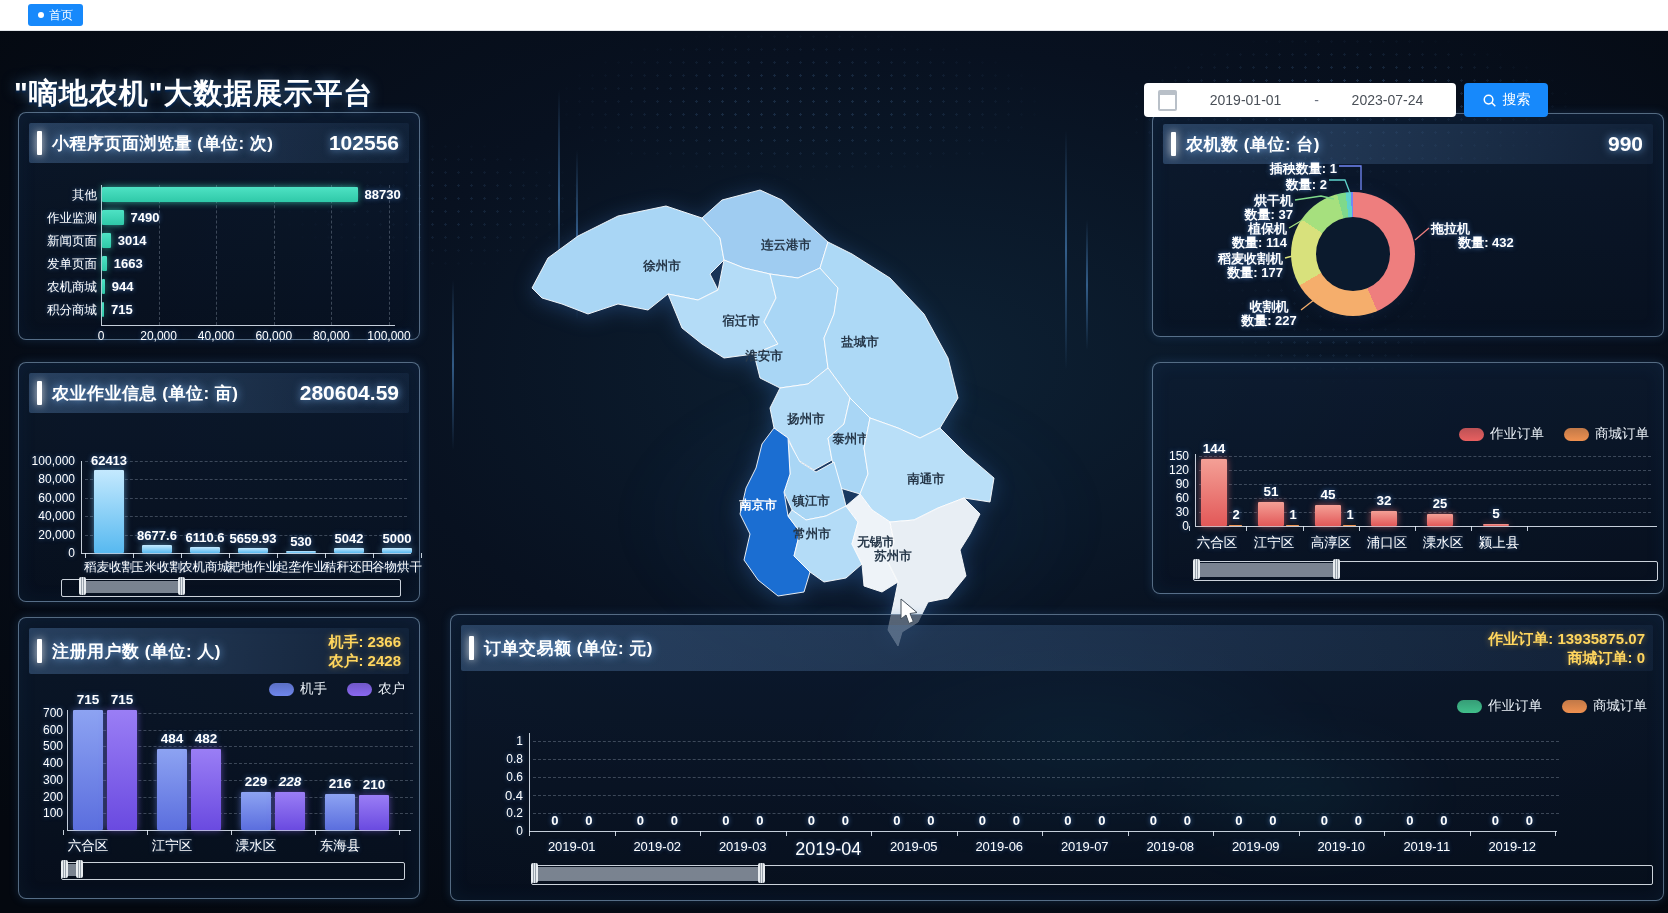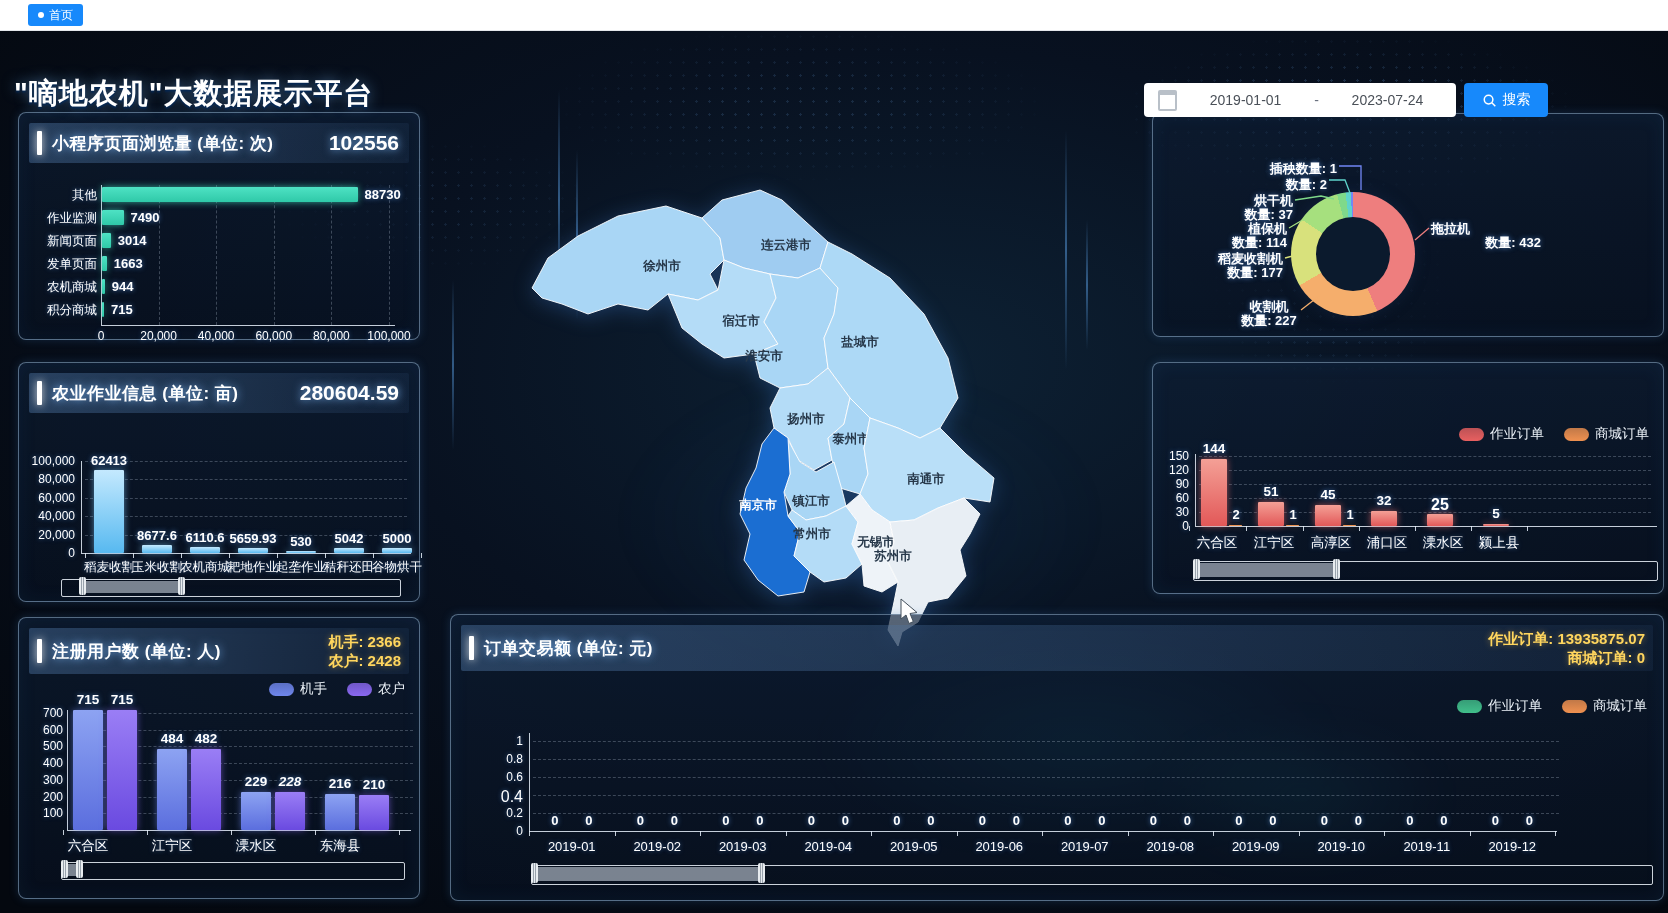--- a/index.html
+++ b/index.html
@@ -285,25 +285,30 @@
         <div style="position: absolute; left: 380px; top: 212px; width: 1px; height: 5px; background: rgba(230, 240, 250, 0.85);"></div>
         <div style="position: absolute; left: 42px; top: 244px; width: 342px; height: 16px; border: 1px solid rgba(225, 232, 240, 0.9); border-radius: 2px;">
           <div style="position: absolute; left: 2px; top: 1px; width: 16px; height: 12px; background: rgba(142, 152, 164, 0.85);"></div>
           <div style="position: absolute; left: -1px; width: 7px; height: 18px; top: -3px; background: linear-gradient(90deg, transparent 2px, rgb(152, 162, 172) 2px, rgb(152, 162, 172) 3px, transparent 3px, transparent 4px, rgb(152, 162, 172) 4px, rgb(152, 162, 172) 5px, transparent 5px) rgb(232, 236, 240); border-radius: 2px;"></div>
           <div style="position: absolute; left: 14px; width: 7px; height: 18px; top: -3px; background: linear-gradient(90deg, transparent 2px, rgb(152, 162, 172) 2px, rgb(152, 162, 172) 3px, transparent 3px, transparent 4px, rgb(152, 162, 172) 4px, rgb(152, 162, 172) 5px, transparent 5px) rgb(232, 236, 240); border-radius: 2px;"></div>
         </div>
       </div>
   </div>
 
   <div class="panel" id="p4" style="left:1152px;top:83px;width:510px;height:222px;">
+    <div class="phead">
+      <span class="accent"></span>
+      <span class="ptitle">农机数 (单位: 台)</span>
+      <span class="ptotal">990</span>
+    </div>
     <div class="chart" id="c-mc">
         <div style="position: absolute; left: 138px; top: 78px; width: 124px; height: 124px; border-radius: 50%; background: conic-gradient(rgb(238, 126, 126) 0deg, rgb(238, 126, 126) 157deg, rgb(245, 174, 108) 157deg, rgb(245, 174, 108) 239.5deg, rgb(216, 225, 124) 239.5deg, rgb(216, 225, 124) 304deg, rgb(166, 224, 126) 304deg, rgb(166, 224, 126) 345deg, rgb(127, 217, 138) 345deg, rgb(127, 217, 138) 353deg, rgb(95, 211, 203) 353deg, rgb(95, 211, 203) 358.2deg, rgb(114, 135, 245) 358.2deg, rgb(114, 135, 245) 360deg); box-shadow: rgba(20, 40, 70, 0.6) 0px 0px 14px;"></div>
         <div style="position: absolute; left: 163px; top: 103px; width: 74px; height: 74px; border-radius: 50%; background: rgb(11, 26, 45);"></div>
         <div style="position: absolute; left: 278px; top: 106px; width: 110px; text-align: left; color: rgb(255, 255, 255); font-weight: bold; white-space: nowrap; text-shadow: rgba(90, 150, 230, 0.7) 0px 0px 5px; font-size: 13px;">拖拉机</div>
-        <div style="position: absolute; left: 278px; top: 120px; width: 110px; text-align: right; color: rgb(255, 255, 255); font-weight: bold; white-space: nowrap; text-shadow: rgba(90, 150, 230, 0.7) 0px 0px 5px; font-size: 13px;">数量: 432</div>
+        <div style="position: absolute; left: 278px; top: 120px; width: 110px; text-align: center; color: rgb(255, 255, 255); font-weight: bold; white-space: nowrap; text-shadow: rgba(90, 150, 230, 0.7) 0px 0px 5px; font-size: 13px;">数量: 432</div>
         <div style="position: absolute; left: 70px; top: 184px; width: 92px; text-align: center; color: rgb(255, 255, 255); font-weight: bold; white-space: nowrap; text-shadow: rgba(90, 150, 230, 0.7) 0px 0px 5px; font-size: 13px;">收割机</div>
         <div style="position: absolute; left: 70px; top: 198px; width: 92px; text-align: center; color: rgb(255, 255, 255); font-weight: bold; white-space: nowrap; text-shadow: rgba(90, 150, 230, 0.7) 0px 0px 5px; font-size: 13px;">数量: 227</div>
         <div style="position: absolute; left: 28px; top: 136px; width: 102px; text-align: right; color: rgb(255, 255, 255); font-weight: bold; white-space: nowrap; text-shadow: rgba(90, 150, 230, 0.7) 0px 0px 5px; font-size: 13px;">稻麦收割机</div>
         <div style="position: absolute; left: 28px; top: 150px; width: 102px; text-align: right; color: rgb(255, 255, 255); font-weight: bold; white-space: nowrap; text-shadow: rgba(90, 150, 230, 0.7) 0px 0px 5px; font-size: 13px;">数量: 177</div>
         <div style="position: absolute; left: 30px; top: 106px; width: 104px; text-align: right; color: rgb(255, 255, 255); font-weight: bold; white-space: nowrap; text-shadow: rgba(90, 150, 230, 0.7) 0px 0px 5px; font-size: 13px;">植保机</div>
         <div style="position: absolute; left: 30px; top: 120px; width: 104px; text-align: right; color: rgb(255, 255, 255); font-weight: bold; white-space: nowrap; text-shadow: rgba(90, 150, 230, 0.7) 0px 0px 5px; font-size: 13px;">数量: 114</div>
         <div style="position: absolute; left: 36px; top: 78px; width: 104px; text-align: right; color: rgb(255, 255, 255); font-weight: bold; white-space: nowrap; text-shadow: rgba(90, 150, 230, 0.7) 0px 0px 5px; font-size: 13px;">烘干机</div>
         <div style="position: absolute; left: 36px; top: 92px; width: 104px; text-align: right; color: rgb(255, 255, 255); font-weight: bold; white-space: nowrap; text-shadow: rgba(90, 150, 230, 0.7) 0px 0px 5px; font-size: 13px;">数量: 37</div>
         <div style="position: absolute; left: 92px; top: 62px; width: 82px; text-align: right; color: rgb(255, 255, 255); font-weight: bold; white-space: nowrap; text-shadow: rgba(90, 150, 230, 0.7) 0px 0px 5px; font-size: 13px;">数量: 2</div>
         <div style="position: absolute; left: 86px; top: 46px; width: 98px; text-align: right; color: rgb(255, 255, 255); font-weight: bold; white-space: nowrap; text-shadow: rgba(90, 150, 230, 0.7) 0px 0px 5px; font-size: 13px;">插秧数量: 1</div>
@@ -361,21 +366,21 @@
         <div style="position: absolute; left: 150px; top: 124px; width: 50px; text-align: center; color: rgb(255, 255, 255); font-weight: bold; white-space: nowrap; text-shadow: rgba(90, 150, 230, 0.7) 0px 0px 5px; font-size: 13.5px;">45</div>
         <div style="position: absolute; left: 190px; top: 161.5px; width: 13px; height: 1.5px; background: linear-gradient(rgb(243, 164, 103), rgb(232, 131, 60)); box-shadow: rgba(239, 145, 80, 0.6) 0px 0px 7px; border-radius: 1px;"></div>
         <div style="position: absolute; left: 184px; top: 144px; width: 26px; text-align: center; color: rgb(255, 255, 255); font-weight: bold; white-space: nowrap; text-shadow: rgba(90, 150, 230, 0.7) 0px 0px 5px; font-size: 13px;">1</div>
         <div style="position: absolute; left: 146px; top: 171px; width: 64px; text-align: center; color: rgb(255, 255, 255); white-space: nowrap; text-shadow: rgba(80, 140, 220, 0.6) 0px 0px 4px; font-size: 13.5px;">高淳区</div>
         <div style="position: absolute; left: 206px; top: 163px; width: 1px; height: 5px; background: rgba(230, 240, 250, 0.85);"></div>
         <div style="position: absolute; left: 218px; top: 148.067px; width: 26px; height: 14.9333px; background: linear-gradient(rgb(244, 160, 150), rgb(226, 88, 88)); box-shadow: rgba(235, 110, 110, 0.65) 0px 0px 7px; border-radius: 1px;"></div>
         <div style="position: absolute; left: 206px; top: 130.067px; width: 50px; text-align: center; color: rgb(255, 255, 255); font-weight: bold; white-space: nowrap; text-shadow: rgba(90, 150, 230, 0.7) 0px 0px 5px; font-size: 13.5px;">32</div>
         <div style="position: absolute; left: 202px; top: 171px; width: 64px; text-align: center; color: rgb(255, 255, 255); white-space: nowrap; text-shadow: rgba(80, 140, 220, 0.6) 0px 0px 4px; font-size: 13.5px;">浦口区</div>
         <div style="position: absolute; left: 262px; top: 163px; width: 1px; height: 5px; background: rgba(230, 240, 250, 0.85);"></div>
         <div style="position: absolute; left: 274px; top: 151.333px; width: 26px; height: 11.6667px; background: linear-gradient(rgb(244, 160, 150), rgb(226, 88, 88)); box-shadow: rgba(235, 110, 110, 0.65) 0px 0px 7px; border-radius: 1px;"></div>
-        <div style="position: absolute; left: 262px; top: 133.333px; width: 50px; text-align: center; color: rgb(255, 255, 255); font-weight: bold; white-space: nowrap; text-shadow: rgba(90, 150, 230, 0.7) 0px 0px 5px; font-size: 16px;">25</div>
+        <div style="position: absolute; left: 262px; top: 133.333px; width: 50px; text-align: center; color: rgb(255, 255, 255); font-weight: bold; white-space: nowrap; text-shadow: rgba(90, 150, 230, 0.7) 0px 0px 5px; font-size: 13px;">25</div>
         <div style="position: absolute; left: 258px; top: 171px; width: 64px; text-align: center; color: rgb(255, 255, 255); white-space: nowrap; text-shadow: rgba(80, 140, 220, 0.6) 0px 0px 4px; font-size: 13.5px;">溧水区</div>
         <div style="position: absolute; left: 318px; top: 163px; width: 1px; height: 5px; background: rgba(230, 240, 250, 0.85);"></div>
         <div style="position: absolute; left: 330px; top: 160.667px; width: 26px; height: 2.33333px; background: linear-gradient(rgb(244, 160, 150), rgb(226, 88, 88)); box-shadow: rgba(235, 110, 110, 0.65) 0px 0px 7px; border-radius: 1px;"></div>
         <div style="position: absolute; left: 318px; top: 142.667px; width: 50px; text-align: center; color: rgb(255, 255, 255); font-weight: bold; white-space: nowrap; text-shadow: rgba(90, 150, 230, 0.7) 0px 0px 5px; font-size: 13.5px;">5</div>
         <div style="position: absolute; left: 314px; top: 171px; width: 64px; text-align: center; color: rgb(255, 255, 255); white-space: nowrap; text-shadow: rgba(80, 140, 220, 0.6) 0px 0px 4px; font-size: 13.5px;">颍上县</div>
         <div style="position: absolute; left: 374px; top: 163px; width: 1px; height: 5px; background: rgba(230, 240, 250, 0.85);"></div>
         <div style="position: absolute; left: 40px; top: 198px; width: 463px; height: 18px; border: 1px solid rgba(225, 232, 240, 0.9); border-radius: 2px;">
           <div style="position: absolute; left: 2px; top: 1px; width: 141px; height: 14px; background: rgba(142, 152, 164, 0.85);"></div>
           <div style="position: absolute; left: -1px; width: 7px; height: 20px; top: -3px; background: linear-gradient(90deg, transparent 2px, rgb(152, 162, 172) 2px, rgb(152, 162, 172) 3px, transparent 3px, transparent 4px, rgb(152, 162, 172) 4px, rgb(152, 162, 172) 5px, transparent 5px) rgb(232, 236, 240); border-radius: 2px;"></div>
           <div style="position: absolute; left: 139px; width: 7px; height: 20px; top: -3px; background: linear-gradient(90deg, transparent 2px, rgb(152, 162, 172) 2px, rgb(152, 162, 172) 3px, transparent 3px, transparent 4px, rgb(152, 162, 172) 4px, rgb(152, 162, 172) 5px, transparent 5px) rgb(232, 236, 240); border-radius: 2px;"></div>
@@ -399,21 +404,21 @@
       </div>
       <div class="legend-item">
         <span class="sw" style="background: linear-gradient(rgba(239, 145, 80, 0.8), rgb(239, 145, 80));"></span>
         <span>商城订单</span>
       </div>
     </div>
     <div class="chart" id="c-oa">
         <div style="position: absolute; left: 30px; top: 209px; width: 42px; text-align: right; color: rgb(255, 255, 255); font-size: 12px; white-space: nowrap; text-shadow: rgba(80, 140, 220, 0.6) 0px 0px 4px;">0</div>
         <div style="position: absolute; left: 30px; top: 191px; width: 42px; text-align: right; color: rgb(255, 255, 255); font-size: 12px; white-space: nowrap; text-shadow: rgba(80, 140, 220, 0.6) 0px 0px 4px;">0.2</div>
         <div style="position: absolute; left: 82px; top: 198px; width: 1026px; height: 0px; border-top: 1px dashed rgba(195, 210, 226, 0.28);"></div>
-        <div style="position: absolute; left: 30px; top: 173px; width: 42px; text-align: right; color: rgb(255, 255, 255); font-size: 16px; white-space: nowrap; text-shadow: rgba(80, 140, 220, 0.6) 0px 0px 4px;">0.4</div>
+        <div style="position: absolute; left: 30px; top: 173px; width: 42px; text-align: right; color: rgb(255, 255, 255); font-size: 13px; white-space: nowrap; text-shadow: rgba(80, 140, 220, 0.6) 0px 0px 4px;">0.4</div>
         <div style="position: absolute; left: 82px; top: 180px; width: 1026px; height: 0px; border-top: 1px dashed rgba(195, 210, 226, 0.28);"></div>
         <div style="position: absolute; left: 30px; top: 155px; width: 42px; text-align: right; color: rgb(255, 255, 255); font-size: 12px; white-space: nowrap; text-shadow: rgba(80, 140, 220, 0.6) 0px 0px 4px;">0.6</div>
         <div style="position: absolute; left: 82px; top: 162px; width: 1026px; height: 0px; border-top: 1px dashed rgba(195, 210, 226, 0.28);"></div>
         <div style="position: absolute; left: 30px; top: 137px; width: 42px; text-align: right; color: rgb(255, 255, 255); font-size: 12px; white-space: nowrap; text-shadow: rgba(80, 140, 220, 0.6) 0px 0px 4px;">0.8</div>
         <div style="position: absolute; left: 82px; top: 144px; width: 1026px; height: 0px; border-top: 1px dashed rgba(195, 210, 226, 0.28);"></div>
         <div style="position: absolute; left: 30px; top: 119px; width: 42px; text-align: right; color: rgb(255, 255, 255); font-size: 12px; white-space: nowrap; text-shadow: rgba(80, 140, 220, 0.6) 0px 0px 4px;">1</div>
         <div style="position: absolute; left: 82px; top: 126px; width: 1026px; height: 0px; border-top: 1px dashed rgba(195, 210, 226, 0.28);"></div>
         <div style="position: absolute; left: 78px; top: 118px; width: 1px; height: 98px; background: rgba(230, 240, 250, 0.85);"></div>
         <div style="position: absolute; left: 78px; top: 216px; width: 1028px; height: 1px; background: rgba(230, 240, 250, 0.85);"></div>
         <div style="position: absolute; left: 78px; top: 216px; width: 1px; height: 5px; background: rgba(230, 240, 250, 0.85);"></div>
@@ -433,21 +438,21 @@
         <div style="position: absolute; left: 127.75px; top: 198px; width: 20px; text-align: center; color: rgb(255, 255, 255); font-size: 13px; font-weight: bold; white-space: nowrap; text-shadow: rgba(90, 150, 230, 0.7) 0px 0px 5px;">0</div>
         <div style="position: absolute; left: 85.75px; top: 224px; width: 70px; text-align: center; color: rgb(255, 255, 255); white-space: nowrap; text-shadow: rgba(80, 140, 220, 0.6) 0px 0px 4px; font-size: 13px;">2019-01</div>
         <div style="position: absolute; left: 179.25px; top: 198px; width: 20px; text-align: center; color: rgb(255, 255, 255); font-size: 13px; font-weight: bold; white-space: nowrap; text-shadow: rgba(90, 150, 230, 0.7) 0px 0px 5px;">0</div>
         <div style="position: absolute; left: 213.25px; top: 198px; width: 20px; text-align: center; color: rgb(255, 255, 255); font-size: 13px; font-weight: bold; white-space: nowrap; text-shadow: rgba(90, 150, 230, 0.7) 0px 0px 5px;">0</div>
         <div style="position: absolute; left: 171.25px; top: 224px; width: 70px; text-align: center; color: rgb(255, 255, 255); white-space: nowrap; text-shadow: rgba(80, 140, 220, 0.6) 0px 0px 4px; font-size: 13px;">2019-02</div>
         <div style="position: absolute; left: 264.75px; top: 198px; width: 20px; text-align: center; color: rgb(255, 255, 255); font-size: 13px; font-weight: bold; white-space: nowrap; text-shadow: rgba(90, 150, 230, 0.7) 0px 0px 5px;">0</div>
         <div style="position: absolute; left: 298.75px; top: 198px; width: 20px; text-align: center; color: rgb(255, 255, 255); font-size: 13px; font-weight: bold; white-space: nowrap; text-shadow: rgba(90, 150, 230, 0.7) 0px 0px 5px;">0</div>
         <div style="position: absolute; left: 256.75px; top: 224px; width: 70px; text-align: center; color: rgb(255, 255, 255); white-space: nowrap; text-shadow: rgba(80, 140, 220, 0.6) 0px 0px 4px; font-size: 13px;">2019-03</div>
         <div style="position: absolute; left: 350.25px; top: 198px; width: 20px; text-align: center; color: rgb(255, 255, 255); font-size: 13px; font-weight: bold; white-space: nowrap; text-shadow: rgba(90, 150, 230, 0.7) 0px 0px 5px;">0</div>
         <div style="position: absolute; left: 384.25px; top: 198px; width: 20px; text-align: center; color: rgb(255, 255, 255); font-size: 13px; font-weight: bold; white-space: nowrap; text-shadow: rgba(90, 150, 230, 0.7) 0px 0px 5px;">0</div>
-        <div style="position: absolute; left: 342.25px; top: 224px; width: 70px; text-align: center; color: rgb(255, 255, 255); white-space: nowrap; text-shadow: rgba(80, 140, 220, 0.6) 0px 0px 4px; font-size: 13px;">2019-04</div>
+        <div style="position: absolute; left: 342.25px; top: 224px; width: 70px; text-align: center; color: rgb(255, 255, 255); white-space: nowrap; text-shadow: rgba(80, 140, 220, 0.6) 0px 0px 4px; font-size: 18px;">2019-04</div>
         <div style="position: absolute; left: 435.75px; top: 198px; width: 20px; text-align: center; color: rgb(255, 255, 255); font-size: 13px; font-weight: bold; white-space: nowrap; text-shadow: rgba(90, 150, 230, 0.7) 0px 0px 5px;">0</div>
         <div style="position: absolute; left: 469.75px; top: 198px; width: 20px; text-align: center; color: rgb(255, 255, 255); font-size: 13px; font-weight: bold; white-space: nowrap; text-shadow: rgba(90, 150, 230, 0.7) 0px 0px 5px;">0</div>
         <div style="position: absolute; left: 427.75px; top: 224px; width: 70px; text-align: center; color: rgb(255, 255, 255); white-space: nowrap; text-shadow: rgba(80, 140, 220, 0.6) 0px 0px 4px; font-size: 13px;">2019-05</div>
         <div style="position: absolute; left: 521.25px; top: 198px; width: 20px; text-align: center; color: rgb(255, 255, 255); font-size: 13px; font-weight: bold; white-space: nowrap; text-shadow: rgba(90, 150, 230, 0.7) 0px 0px 5px;">0</div>
         <div style="position: absolute; left: 555.25px; top: 198px; width: 20px; text-align: center; color: rgb(255, 255, 255); font-size: 13px; font-weight: bold; white-space: nowrap; text-shadow: rgba(90, 150, 230, 0.7) 0px 0px 5px;">0</div>
         <div style="position: absolute; left: 513.25px; top: 224px; width: 70px; text-align: center; color: rgb(255, 255, 255); white-space: nowrap; text-shadow: rgba(80, 140, 220, 0.6) 0px 0px 4px; font-size: 13px;">2019-06</div>
         <div style="position: absolute; left: 606.75px; top: 198px; width: 20px; text-align: center; color: rgb(255, 255, 255); font-size: 13px; font-weight: bold; white-space: nowrap; text-shadow: rgba(90, 150, 230, 0.7) 0px 0px 5px;">0</div>
         <div style="position: absolute; left: 640.75px; top: 198px; width: 20px; text-align: center; color: rgb(255, 255, 255); font-size: 13px; font-weight: bold; white-space: nowrap; text-shadow: rgba(90, 150, 230, 0.7) 0px 0px 5px;">0</div>
         <div style="position: absolute; left: 598.75px; top: 224px; width: 70px; text-align: center; color: rgb(255, 255, 255); white-space: nowrap; text-shadow: rgba(80, 140, 220, 0.6) 0px 0px 4px; font-size: 13px;">2019-07</div>
         <div style="position: absolute; left: 692.25px; top: 198px; width: 20px; text-align: center; color: rgb(255, 255, 255); font-size: 13px; font-weight: bold; white-space: nowrap; text-shadow: rgba(90, 150, 230, 0.7) 0px 0px 5px;">0</div>

